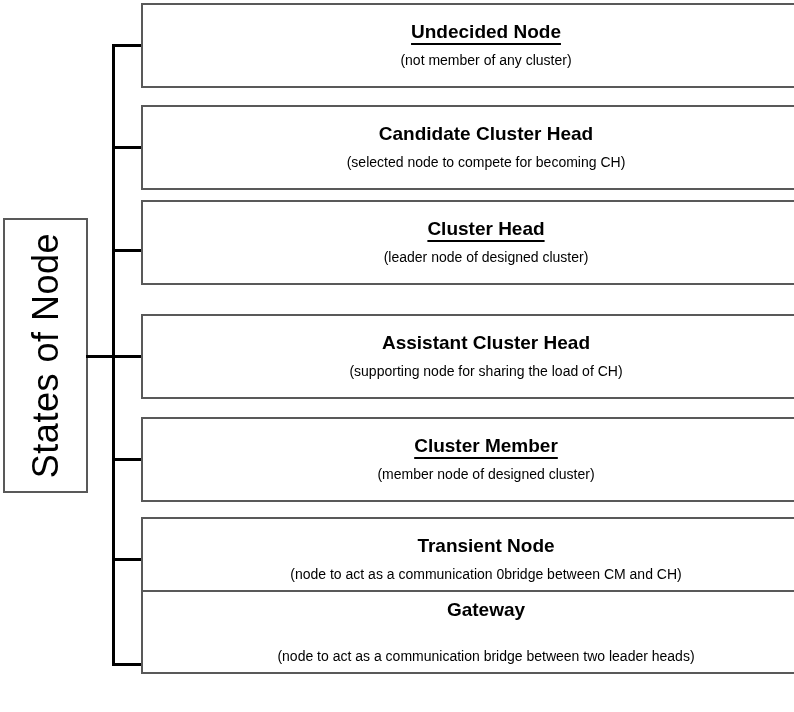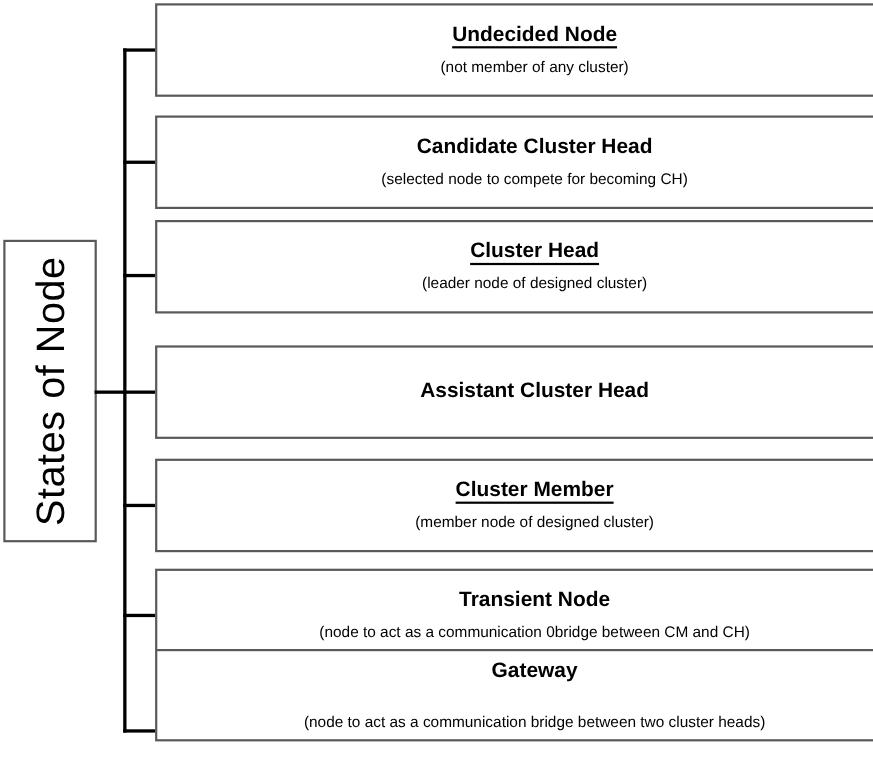--- a/index.html
+++ b/index.html
@@ -130,30 +130,31 @@
     <div class="state-desc">(selected node to compete for becoming CH)</div>
   </div>
 
   <div class="state-box s2">
     <div class="state-title underline">Cluster Head</div>
     <div class="state-desc">(leader node of designed cluster)</div>
   </div>
 
   <div class="state-box s3">
     <div class="state-title">Assistant Cluster Head</div>
+    <div class="state-desc">(supporting node for sharing the load of CH)</div>
   </div>
 
   <div class="state-box s4">
     <div class="state-title underline">Cluster Member</div>
     <div class="state-desc">(member node of designed cluster)</div>
   </div>
 
   <div class="state-box s5">
     <div class="state-title">Transient Node</div>
     <div class="state-desc">(node to act as a communication 0bridge between CM and CH)</div>
   </div>
 
   <div class="state-box s6">
     <div class="state-title">Gateway</div>
-    <div class="state-desc">(node to act as a communication bridge between two cluster heads)</div>
+    <div class="state-desc">(node to act as a communication bridge between two leader heads)</div>
   </div>
 
 </div>
 
 </body></html>

